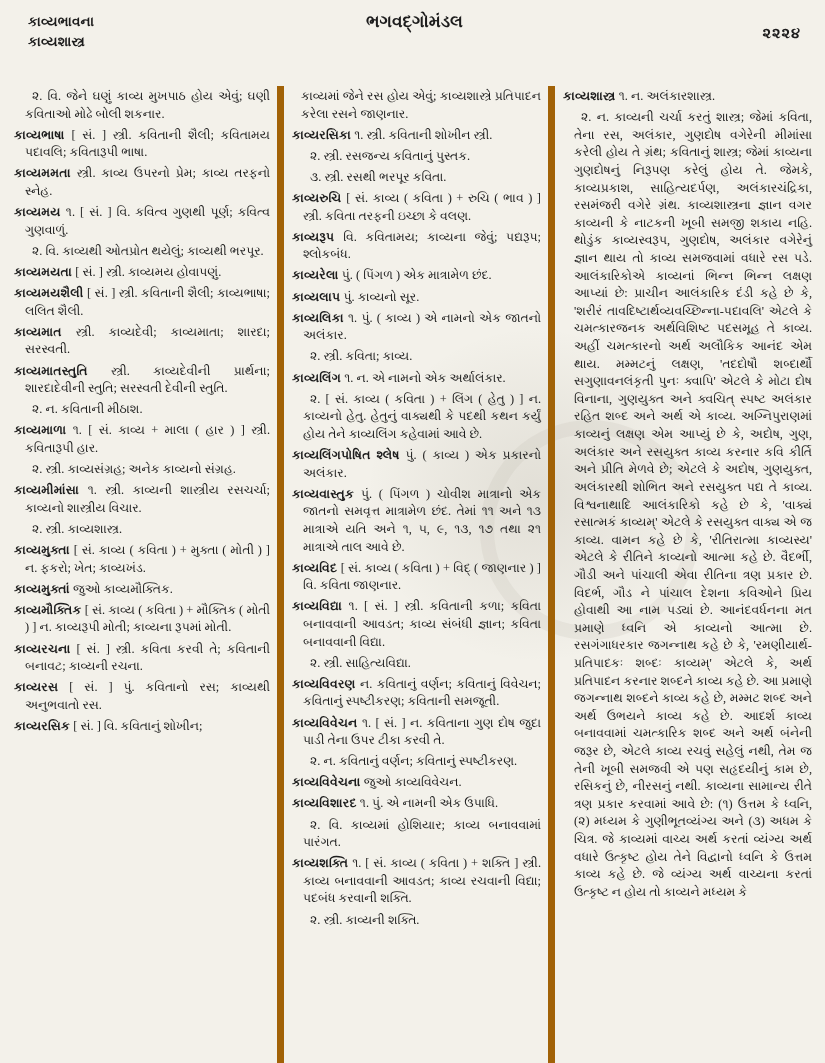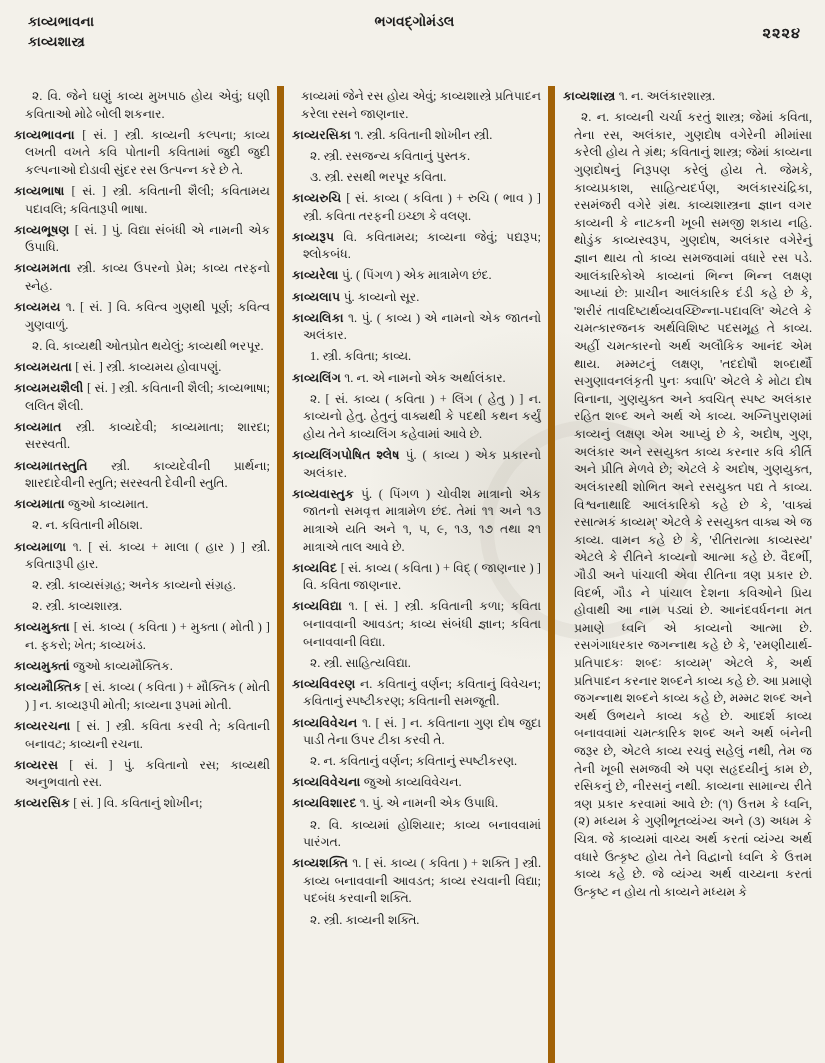--- a/index.html
+++ b/index.html
@@ -39,21 +39,21 @@
     padding: 2px 18px 0 22px;
     height: 52px;
     position: relative; z-index: 1;
   }
   .guides { width: 240px; }
   .guide {
     font-weight: bold; font-size: 13.5px; line-height: 1.5;
     letter-spacing: .2px;
   }
   .title-wrap { flex: 1; text-align: center; }
-  .page-title { font-weight: bold; font-size: 14px; }
+  .page-title { font-weight: bold; font-size: 17px; }
   .pageno-wrap { width: 240px; text-align: right; margin-top: 12px; }
   .page-number { font-weight: bold; font-size: 14.5px; letter-spacing: 1px; }
 
   .columns {
     display: flex;
     height: 996px;
     position: relative; z-index: 1; margin-top: 24px;
   }
   .col {
     width: 271px;
@@ -86,53 +86,51 @@
       <span class="page-title">ભગવદ્ગોમંડલ</span>
     </div>
     <div class="pageno-wrap">
       <span class="page-number">૨૨૨૪</span>
     </div>
   </div>
 
   <div class="columns">
     <div class="col">
         <p class="sense">૨. વિ. જેને ઘણું કાવ્ય મુખપાઠ હોય એવું; ઘણી કવિતાઓ મોઢે બોલી શકનાર.</p>
-        <p class="entry"><b class="hw">કાવ્યભાવના </b>[ સં. ] સ્ત્રી. કાવ્યની કલ્પના; કાવ્ય લખતી વખતે કવિ પોતાની કવિતામાં જુદી જુદી કલ્પનાઓ દોડાવી સુંદર રસ ઉત્પન્ન કરે છે તે.</p>
         <p class="entry"><b class="hw">કાવ્યભાષા </b>[ સં. ] સ્ત્રી. કવિતાની શૈલી; કવિતામય પદાવલિ; કવિતારૂપી ભાષા.</p>
-        <p class="entry"><b class="hw">કાવ્યભૂષણ </b>[ સં. ] પું. વિદ્યા સંબંધી એ નામની એક ઉપાધિ.</p>
         <p class="entry"><b class="hw">કાવ્યમમતા </b>સ્ત્રી. કાવ્ય ઉપરનો પ્રેમ; કાવ્ય તરફનો સ્નેહ.</p>
         <p class="entry"><b class="hw">કાવ્યમય </b>૧. [ સં. ] વિ. કવિત્વ ગુણથી પૂર્ણ; કવિત્વ ગુણવાળું.</p>
         <p class="sense">૨. વિ. કાવ્યથી ઓતપ્રોત થયેલું; કાવ્યથી ભરપૂર.</p>
         <p class="entry"><b class="hw">કાવ્યમયતા </b>[ સં. ] સ્ત્રી. કાવ્યમય હોવાપણું.</p>
         <p class="entry"><b class="hw">કાવ્યમયશૈલી </b>[ સં. ] સ્ત્રી. કવિતાની શૈલી; કાવ્યભાષા; લલિત શૈલી.</p>
         <p class="entry"><b class="hw">કાવ્યમાત </b>સ્ત્રી. કાવ્યદેવી; કાવ્યમાતા; શારદા; સરસ્વતી.</p>
         <p class="entry"><b class="hw">કાવ્યમાતસ્તુતિ </b>સ્ત્રી. કાવ્યદેવીની પ્રાર્થના; શારદાદેવીની સ્તુતિ; સરસ્વતી દેવીની સ્તુતિ.</p>
-        <p class="entry"><b class="hw">કાવ્યમાતા </b>જુઓ કાવ્યમાત.</p>
         <p class="sense">૨. ન. કવિતાની મીઠાશ.</p>
         <p class="entry"><b class="hw">કાવ્યમાળા </b>૧. [ સં. કાવ્ય + માલા ( હાર ) ] સ્ત્રી. કવિતારૂપી હાર.</p>
         <p class="sense">૨. સ્ત્રી. કાવ્યસંગ્રહ; અનેક કાવ્યનો સંગ્રહ.</p>
+        <p class="entry"><b class="hw">કાવ્યમીમાંસા </b>૧. સ્ત્રી. કાવ્યની શાસ્ત્રીય રસચર્ચા; કાવ્યનો શાસ્ત્રીય વિચાર.</p>
         <p class="sense">૨. સ્ત્રી. કાવ્યશાસ્ત્ર.</p>
         <p class="entry"><b class="hw">કાવ્યમુક્તા </b>[ સં. કાવ્ય ( કવિતા ) + મુક્તા ( મોતી ) ] ન. ફકરો; ખેત; કાવ્યખંડ.</p>
         <p class="entry"><b class="hw">કાવ્યમુક્તાં </b>જુઓ કાવ્યમૌક્તિક.</p>
         <p class="entry"><b class="hw">કાવ્યમૌક્તિક </b>[ સં. કાવ્ય ( કવિતા ) + મૌક્તિક ( મોતી ) ] ન. કાવ્યરૂપી મોતી; કાવ્યના રૂપમાં મોતી.</p>
         <p class="entry"><b class="hw">કાવ્યરચના </b>[ સં. ] સ્ત્રી. કવિતા કરવી તે; કવિતાની બનાવટ; કાવ્યની રચના.</p>
         <p class="entry"><b class="hw">કાવ્યરસ </b>[ સં. ] પું. કવિતાનો રસ; કાવ્યથી અનુભવાતો રસ.</p>
         <p class="entry"><b class="hw">કાવ્યરસિક </b>[ સં. ] વિ. કવિતાનું શોખીન;</p>
       </div>
     <div class="col">
         <p class="cont">કાવ્યમાં જેને રસ હોય એવું; કાવ્યશાસ્ત્રે પ્રતિપાદન કરેલા રસને જાણનાર.</p>
         <p class="entry"><b class="hw">કાવ્યરસિકા </b>૧. સ્ત્રી. કવિતાની શોખીન સ્ત્રી.</p>
         <p class="sense">૨. સ્ત્રી. રસજન્ય કવિતાનું પુસ્તક.</p>
         <p class="sense">૩. સ્ત્રી. રસથી ભરપૂર કવિતા.</p>
         <p class="entry"><b class="hw">કાવ્યરુચિ </b>[ સં. કાવ્ય ( કવિતા ) + રુચિ ( ભાવ ) ] સ્ત્રી. કવિતા તરફની ઇચ્છા કે વલણ.</p>
         <p class="entry"><b class="hw">કાવ્યરૂપ </b>વિ. કવિતામય; કાવ્યના જેવું; પદ્યરૂપ; શ્લોકબંધ.</p>
         <p class="entry"><b class="hw">કાવ્યરેલા </b>પું. ( પિંગળ ) એક માત્રામેળ છંદ.</p>
         <p class="entry"><b class="hw">કાવ્યલાપ </b>પું. કાવ્યનો સૂર.</p>
         <p class="entry"><b class="hw">કાવ્યલિકા </b>૧. પું. ( કાવ્ય ) એ નામનો એક જાતનો અલંકાર.</p>
-        <p class="sense">1. સ્ત્રી. કવિતા; કાવ્ય.</p>
+        <p class="sense">૨. સ્ત્રી. કવિતા; કાવ્ય.</p>
         <p class="entry"><b class="hw">કાવ્યલિંગ </b>૧. ન. એ નામનો એક અર્થાલંકાર.</p>
         <p class="sense">૨. [ સં. કાવ્ય ( કવિતા ) + લિંગ ( હેતુ ) ] ન. કાવ્યનો હેતુ. હેતુનું વાક્યથી કે પદથી કથન કર્યું હોય તેને કાવ્યલિંગ કહેવામાં આવે છે.</p>
         <p class="entry"><b class="hw">કાવ્યલિંગપોષિત શ્લેષ </b>પું. ( કાવ્ય ) એક પ્રકારનો અલંકાર.</p>
         <p class="entry"><b class="hw">કાવ્યવાસ્તુક </b>પું. ( પિંગળ ) ચોવીશ માત્રાનો એક જાતનો સમવૃત્ત માત્રામેળ છંદ. તેમાં ૧૧ અને ૧૩ માત્રાએ યતિ અને ૧, ૫, ૯, ૧૩, ૧૭ તથા ૨૧ માત્રાએ તાલ આવે છે.</p>
         <p class="entry"><b class="hw">કાવ્યવિદ </b>[ સં. કાવ્ય ( કવિતા ) + વિદ્ ( જાણનાર ) ] વિ. કવિતા જાણનાર.</p>
         <p class="entry"><b class="hw">કાવ્યવિદ્યા </b>૧. [ સં. ] સ્ત્રી. કવિતાની કળા; કવિતા બનાવવાની આવડત; કાવ્ય સંબંધી જ્ઞાન; કવિતા બનાવવાની વિદ્યા.</p>
         <p class="sense">૨. સ્ત્રી. સાહિત્યવિદ્યા.</p>
         <p class="entry"><b class="hw">કાવ્યવિવરણ </b>ન. કવિતાનું વર્ણન; કવિતાનું વિવેચન; કવિતાનું સ્પષ્ટીકરણ; કવિતાની સમજૂતી.</p>
         <p class="entry"><b class="hw">કાવ્યવિવેચન </b>૧. [ સં. ] ન. કવિતાના ગુણ દોષ જુદા પાડી તેના ઉપર ટીકા કરવી તે.</p>
         <p class="sense">૨. ન. કવિતાનું વર્ણન; કવિતાનું સ્પષ્ટીકરણ.</p>

